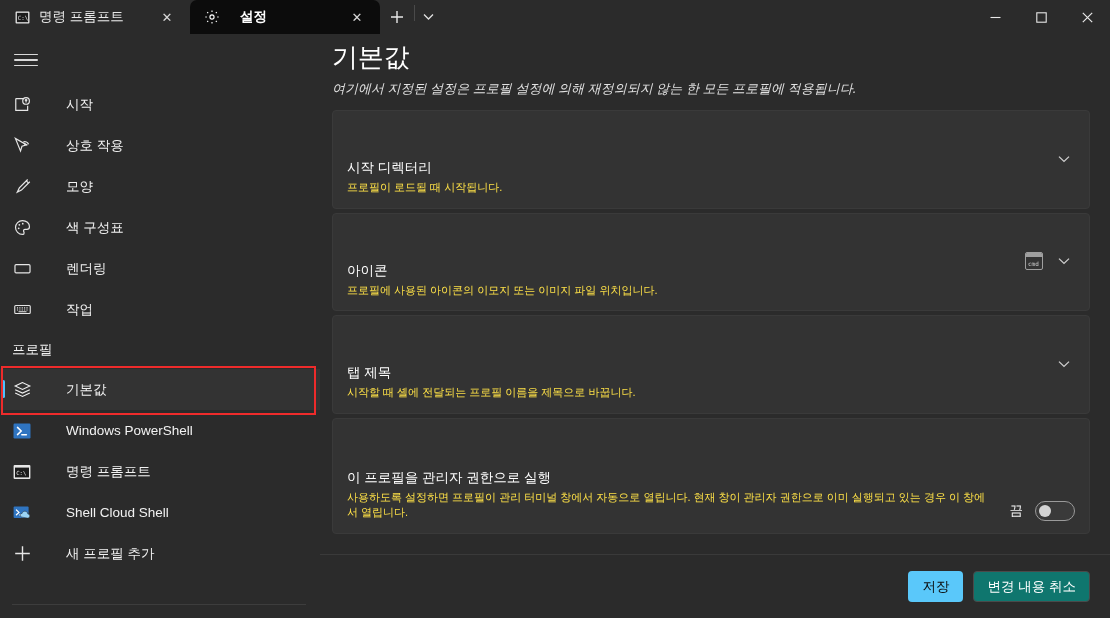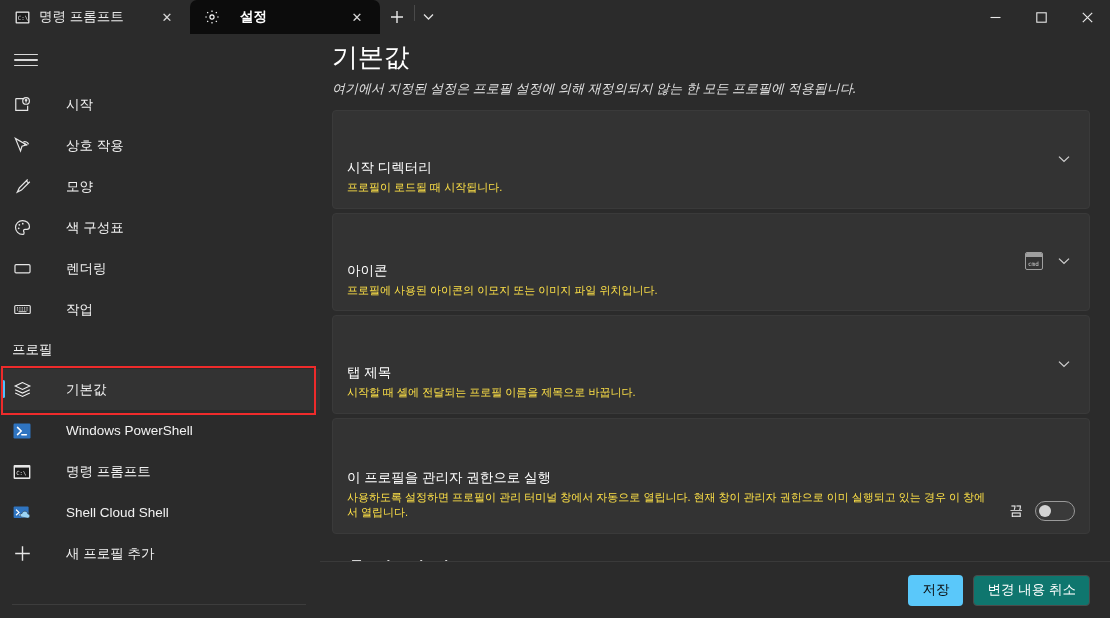--- a/index.html
+++ b/index.html
@@ -187,21 +187,21 @@
     margin-bottom: 4px;
     padding: 0 14px;
     height: 46px;
     display: flex; align-items: center;
   }
   .link-card .card-title { margin: 0; }
 
   
   .footer {
     position: absolute; left: 0; right: 0; bottom: 0;
-    height: 57px;
+    height: 64px;
     background: #2b2b2b;
     display: flex; align-items: center; justify-content: flex-end;
     gap: 10px;
     padding-right: 20px;
     border-top: 1px solid #3a3a3a;
   }
   .btn {
     height: 31px; min-width: 46px;
     border: 1px solid transparent; border-radius: 4px;
     font-size: 13.5px;

